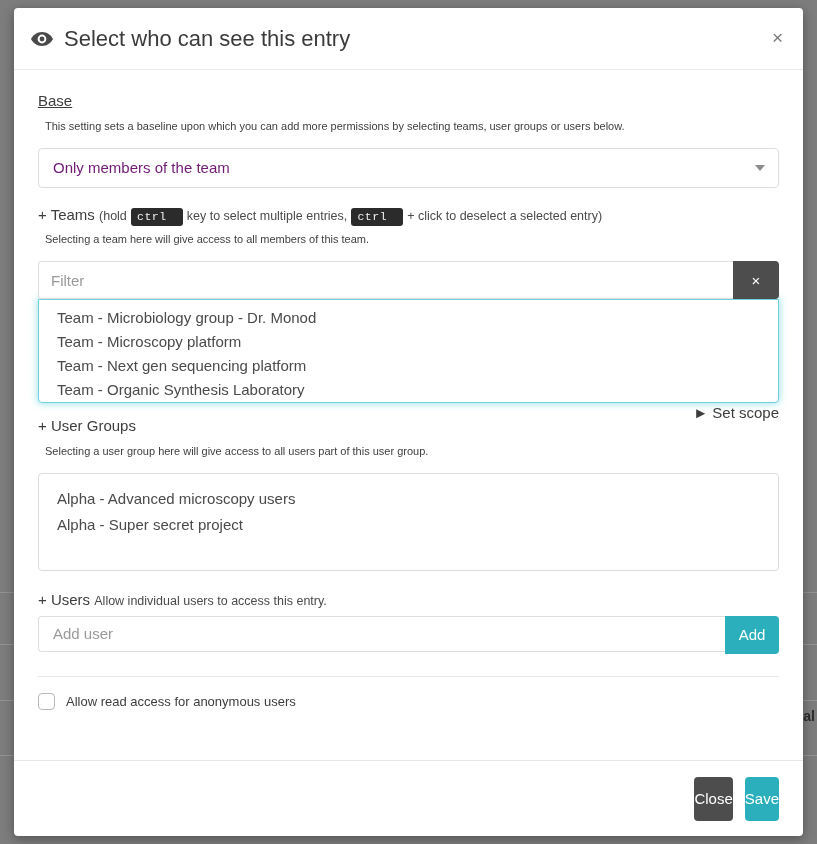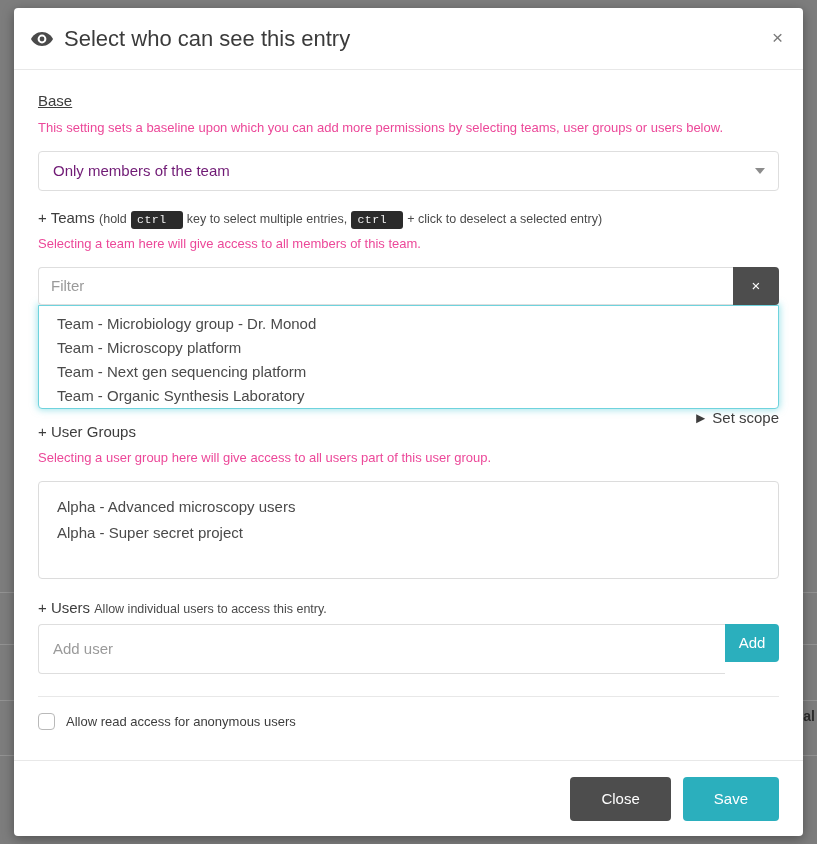--- a/index.html
+++ b/index.html
@@ -97,23 +97,23 @@
     position: relative;
   }
 
   .section-label {
     font-size: 15px;
     color: #3d3d3d;
     margin: 0 0 10px 0;
     text-decoration: underline;
   }
   .help-text {
-    font-size: 13px;
-    color: #ec4899;
-    margin: 0 0 14px 0;
+    font-size: 11px;
+    color: #404040;
+    margin: 0 0 14px 7px;
     line-height: 1.35;
   }
 
   kbd {
     font-family: "Liberation Mono", monospace;
     font-size: 11.5px;
     background: #2b2b2b;
     color: #f2f2f2;
     border-radius: 3px;
     padding: 2px 16px 3px 6px;
@@ -255,21 +255,21 @@
     font-size: 12.5px;
     color: #4a4a4a;
   }
   .adduser-row {
     display: flex;
     width: 100%;
     margin-bottom: 22px;
   }
   #add-user-input {
     flex: 1 1 auto;
-    height: 50px;
+    height: 36px;
     border: 1px solid #dedede;
     border-right: 0;
     border-radius: 4px 0 0 4px;
     font-size: 15px;
     color: #555;
     padding: 0 14px;
     font-family: "Liberation Sans", sans-serif;
     outline: none;
   }
   #add-user-input::placeholder { color: #9a9a9a; }
@@ -320,21 +320,21 @@
     justify-content: flex-end;
     gap: 12px;
     padding: 0 24px;
   }
   .btn {
     border: 0;
     border-radius: 4px;
     font-size: 15px;
     font-family: "Liberation Sans", sans-serif;
     cursor: pointer;
-    padding: 0 31px;
+    padding: 0 0;
     height: 44px;
     color: #fff;
   }
   #close-button { background: #4d4d4d; }
   #save-button { background: #2bafbd; }
 </style>
 </head>
 <body>
 
 <div id="backdrop">

